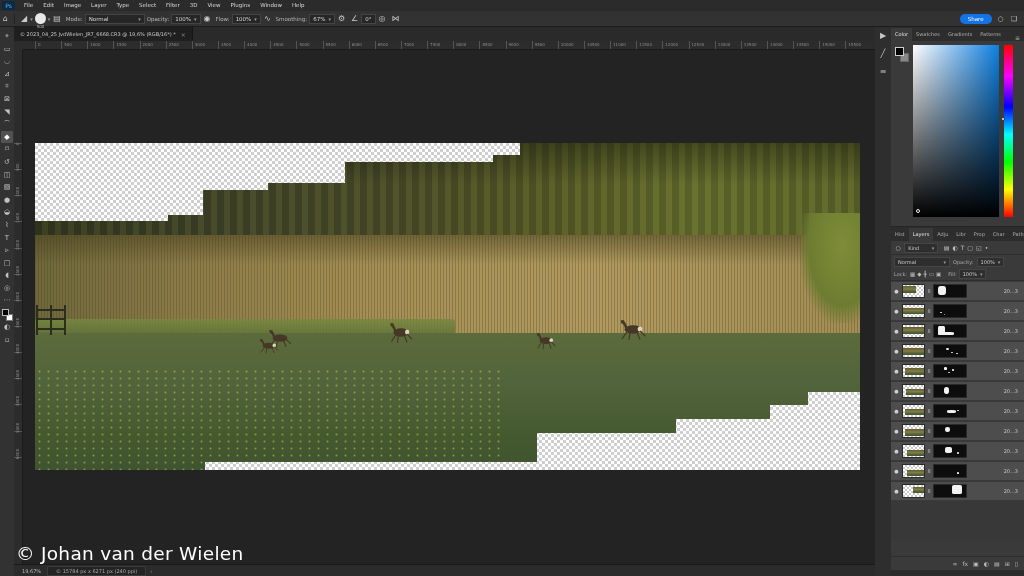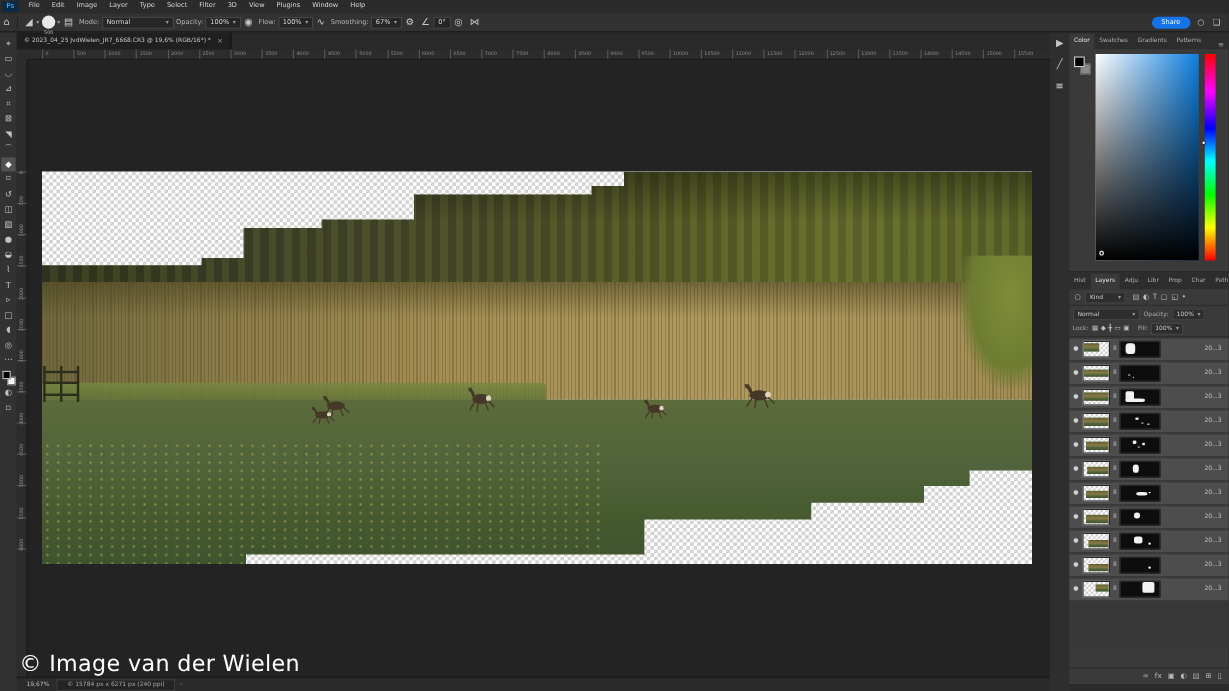--- a/index.html
+++ b/index.html
@@ -469,21 +469,21 @@
           <circle cx="23" cy="8.5" r="2.4" fill="#ddd5bd"></circle>
           <path d="M10,9 Q8,4 6,1.5" stroke="#463826" stroke-width="2.6" fill="none"></path>
           <circle cx="5.6" cy="1.8" r="1.7" fill="#463826"></circle>
           <path d="M4.6,0.8 L3.4,-0.6 M6.6,0.6 L7.4,-0.8" stroke="#463826" stroke-width="0.9"></path>
           <path d="M10,11 L5,18 M13,12 L12,19 M20,12 L23,18.5 M23,10.5 L28.5,15.5" stroke="#463826" stroke-width="1.2" fill="none"></path>
         </svg>
       </div>
     </div>
 </div>
 
-<div id="watermark" class="abs">© Image van der Wielen</div>
+<div id="watermark" class="abs">© Johan van der Wielen</div>
 
 <div id="status-bar" class="abs">
   <span id="zoom-field">19,67%</span>
   <span id="doc-info">
     <span>© 15784 px x 6271 px (240 ppi)</span>
   </span>
   <span id="status-arrow">›</span>
 </div>
 
 <div id="collapse-strip" class="abs">

